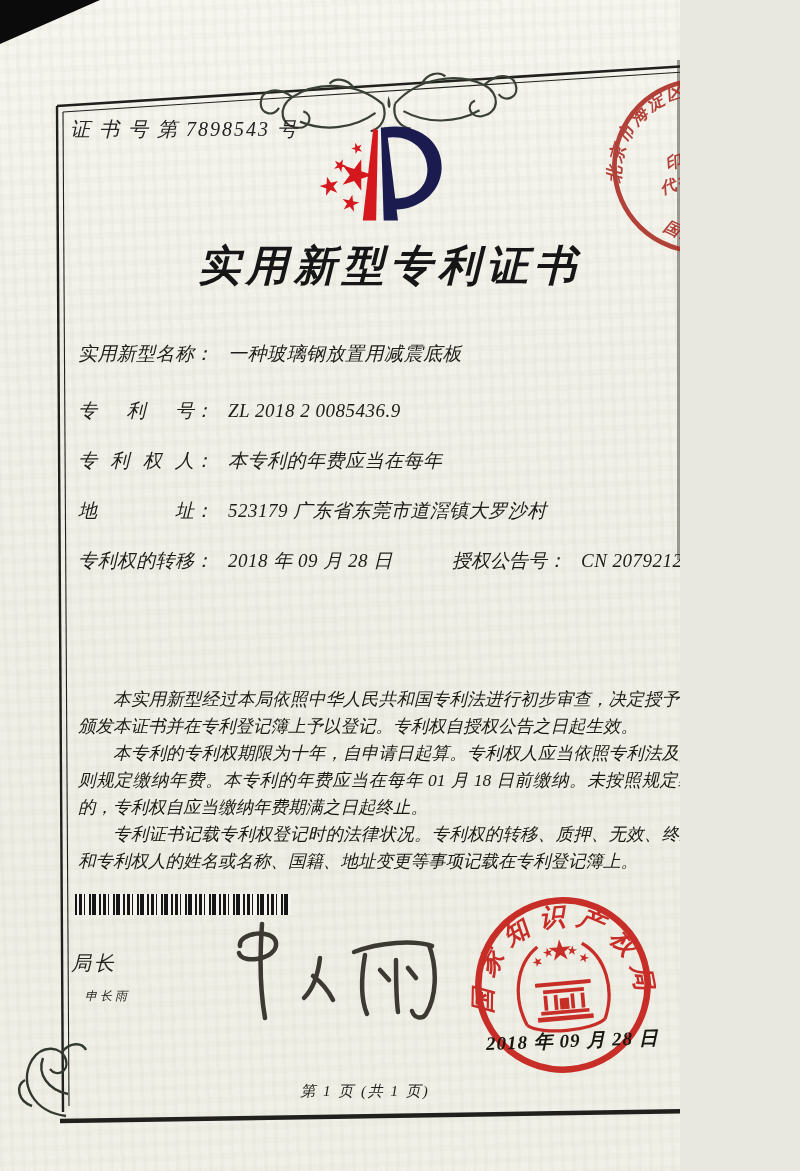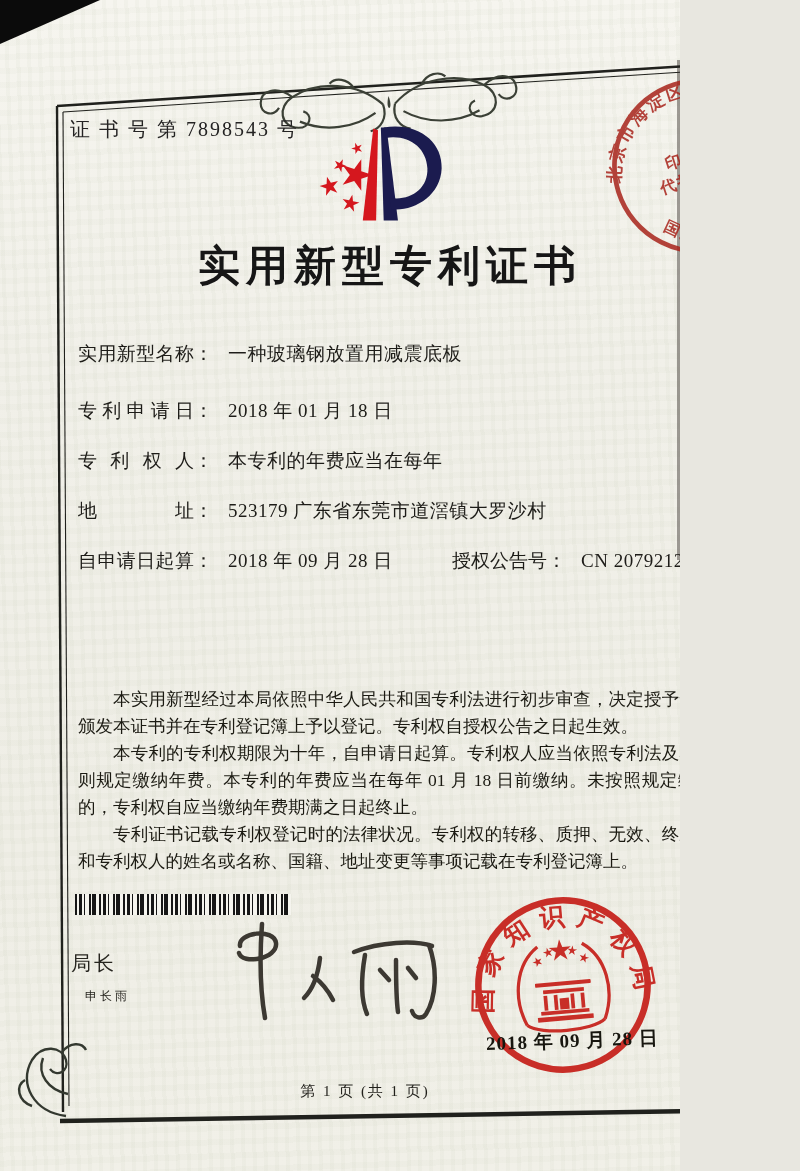--- a/index.html
+++ b/index.html
@@ -7,20 +7,21 @@
     width:800px;height:1171px;overflow:hidden;
     font-family:"Liberation Serif","DejaVu Serif",serif;
     background:#e8e7e0;
   }
   #page{
     position:relative;width:680px;height:1171px;overflow:hidden;
     background:
       repeating-linear-gradient(88deg, rgba(176,186,158,.07) 0 4px, rgba(255,255,255,0) 4px 11px),
       repeating-linear-gradient(-2deg, rgba(170,180,150,.05) 0 6px, rgba(255,255,255,0) 6px 14px),
       linear-gradient(180deg,#f6f5ef 0%,#f1f0e9 30%,#efeee6 72%,#f1f0e8 100%);
+    font-style: italic;
   }
   .abs{position:absolute;}
   
   #corner-shadow{left:0;top:0;width:100px;height:44px;background:#0b0b0b;
     clip-path:polygon(0 0,100% 0,0 100%);}
   #edge-shadow{right:0;top:60px;width:3px;height:500px;background:#55514a;opacity:.55;}
   
   #cert-no{left:70px;top:116px;font-size:20px;letter-spacing:2px;color:#242323;}
   
   #title{left:0;top:238px;width:800px;text-align:center;font-size:42px;font-weight:bold;
@@ -139,30 +140,30 @@
     </g>
   </svg>
 
   <div class="abs" id="title">实用新型专利证书</div>
 
   <div class="abs" id="fields">
     <div class="frow first">
       <span class="flabel">实用新型名称</span><span class="fcolon">：</span><span class="fvalue">一种玻璃钢放置用减震底板</span>
     </div>
     <div class="frow">
-      <span class="flabel">专利申请日</span><span class="fcolon">：</span><span class="fvalue">2018 年 01 月 18 日</span>
+      <span class="flabel">专 利 号</span><span class="fcolon">：</span><span class="fvalue">ZL 2018 2 0085436.9</span>
     </div>
     <div class="frow">
       <span class="flabel">专 利 权 人</span><span class="fcolon">：</span><span class="fvalue">本专利的年费应当在每年</span>
     </div>
     <div class="frow">
       <span class="flabel">地 址</span><span class="fcolon">：</span><span class="fvalue">523179 广东省东莞市道滘镇大罗沙村</span>
     </div>
     <div class="frow">
-      <span class="flabel">自申请日起算</span><span class="fcolon">：</span><span class="fvalue">2018 年 09 月 28 日</span>
+      <span class="flabel">专利权的转移</span><span class="fcolon">：</span><span class="fvalue">2018 年 09 月 28 日</span>
       <span class="grant-col">
         <span class="flabel">授权公告号</span><span class="fcolon">：</span><span class="fvalue">CN 207921228 U</span>
       </span>
     </div>
   </div>
 
   <div class="abs" id="paras">
     <p>本实用新型经过本局依照中华人民共和国专利法进行初步审查，决定授予专利权，颁发本证书并在专利登记簿上予以登记。专利权自授权公告之日起生效。</p>
     <p>本专利的专利权期限为十年，自申请日起算。专利权人应当依照专利法及其实施细则规定缴纳年费。本专利的年费应当在每年 01 月 18 日前缴纳。未按照规定缴纳年费的，专利权自应当缴纳年费期满之日起终止。</p>
     <p>专利证书记载专利权登记时的法律状况。专利权的转移、质押、无效、终止、恢复和专利权人的姓名或名称、国籍、地址变更等事项记载在专利登记簿上。</p>

